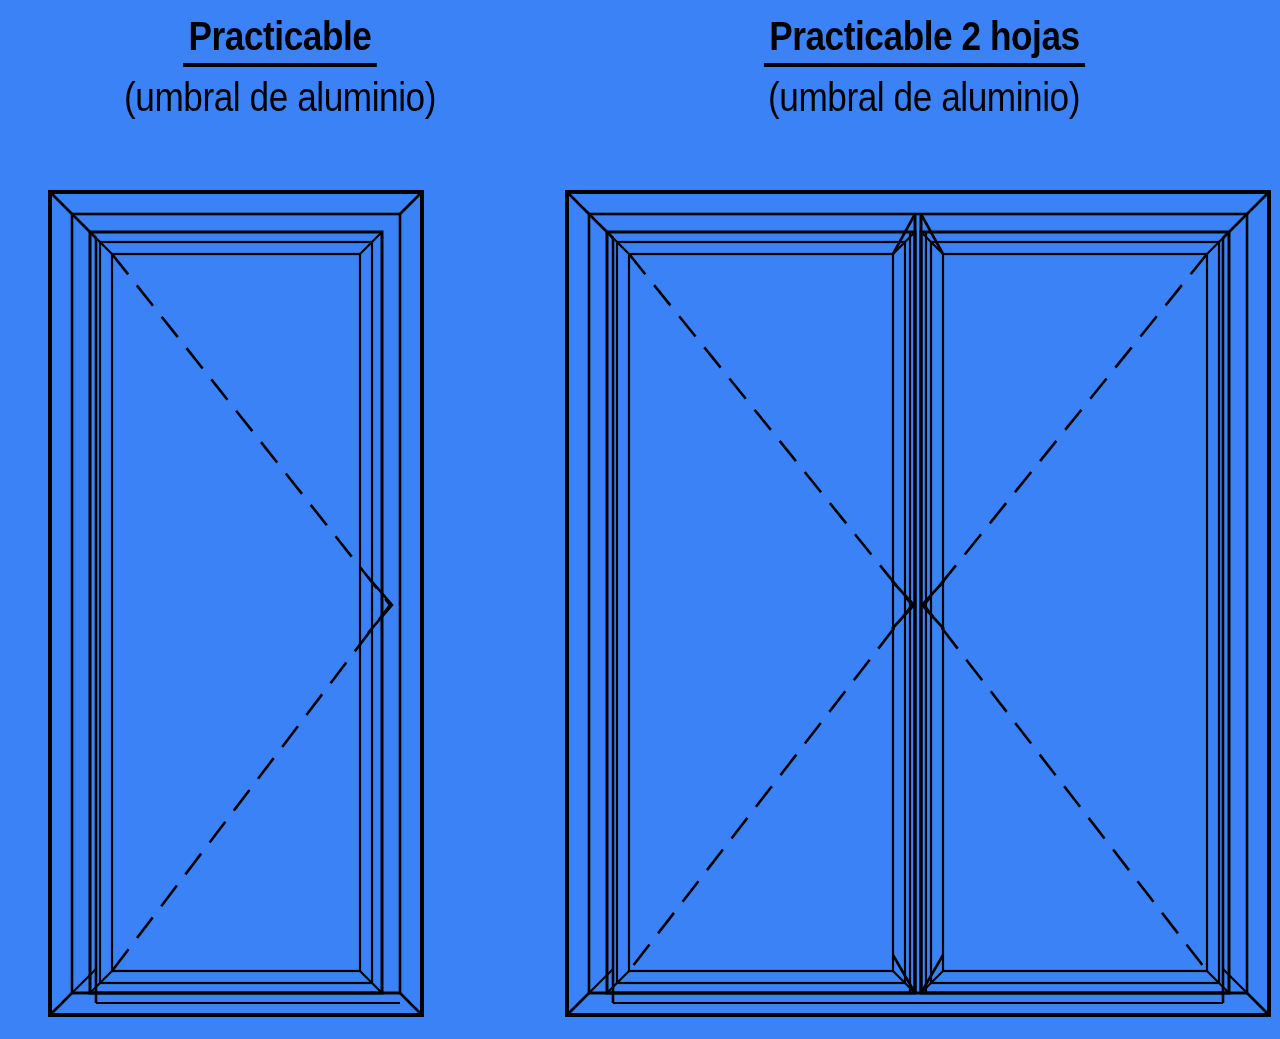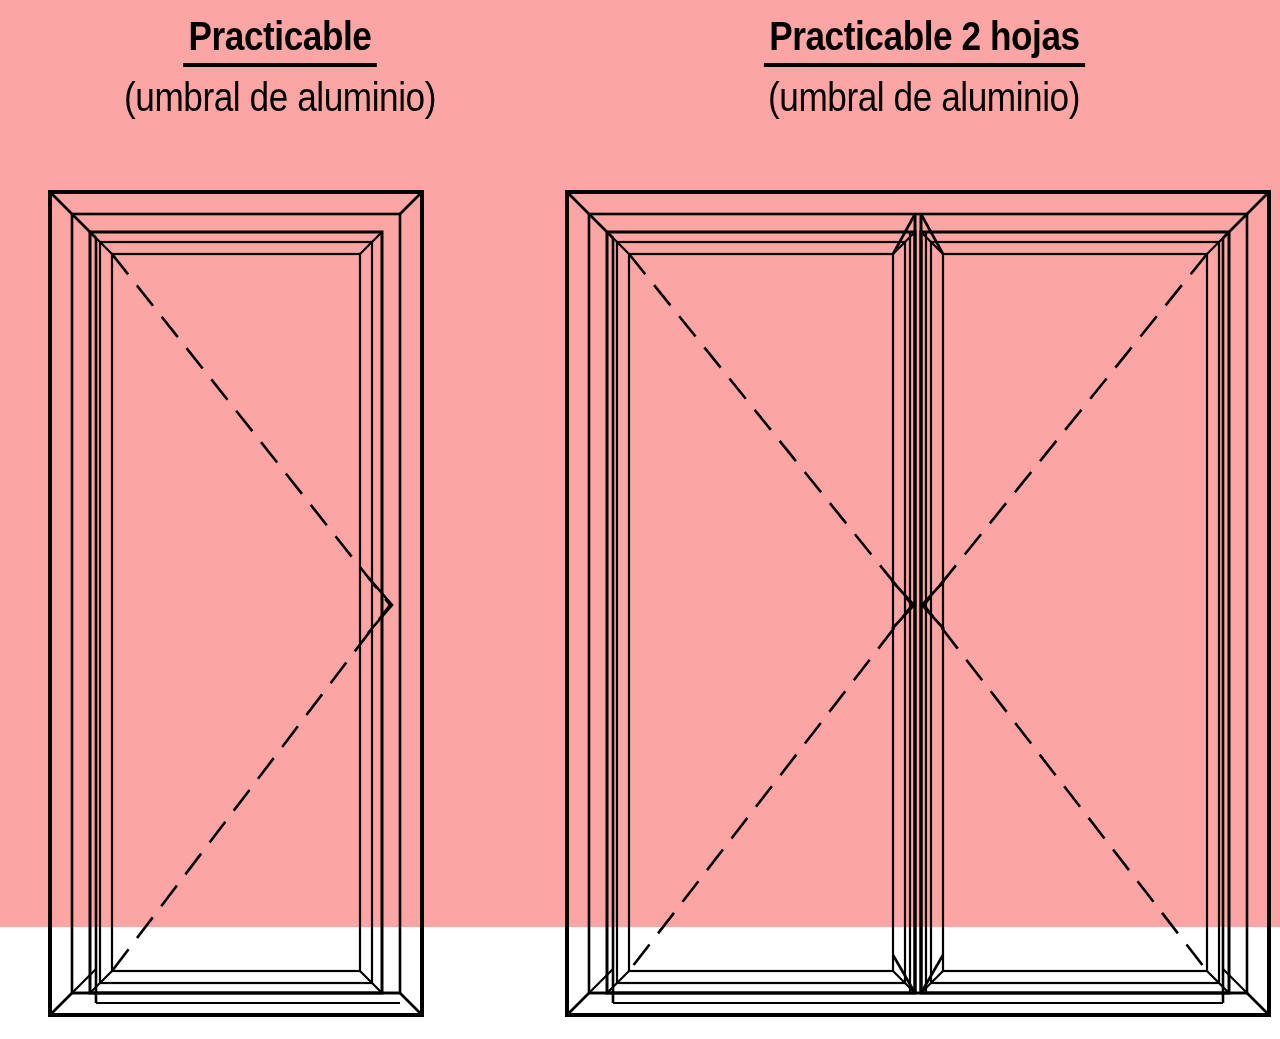--- a/index.html
+++ b/index.html
@@ -10,22 +10,22 @@
   body {
     width: 1280px;
     height: 1039px;
     font-family: "Liberation Sans", sans-serif;
     color: #000000;
     overflow: hidden;
   }
   .page {
     position: relative;
     width: 1280px;
-    height: 927px;
-    background: #fca5a5;
+    height: 1039px;
+    background: #3b82f6;
   }
   .panel {
     position: absolute;
     top: 0;
     height: 1039px;
   }
   #panel-left  { left: 0px;   width: 560px; }
   #panel-right { left: 564px; width: 720px; }
 
   .titleblock {

